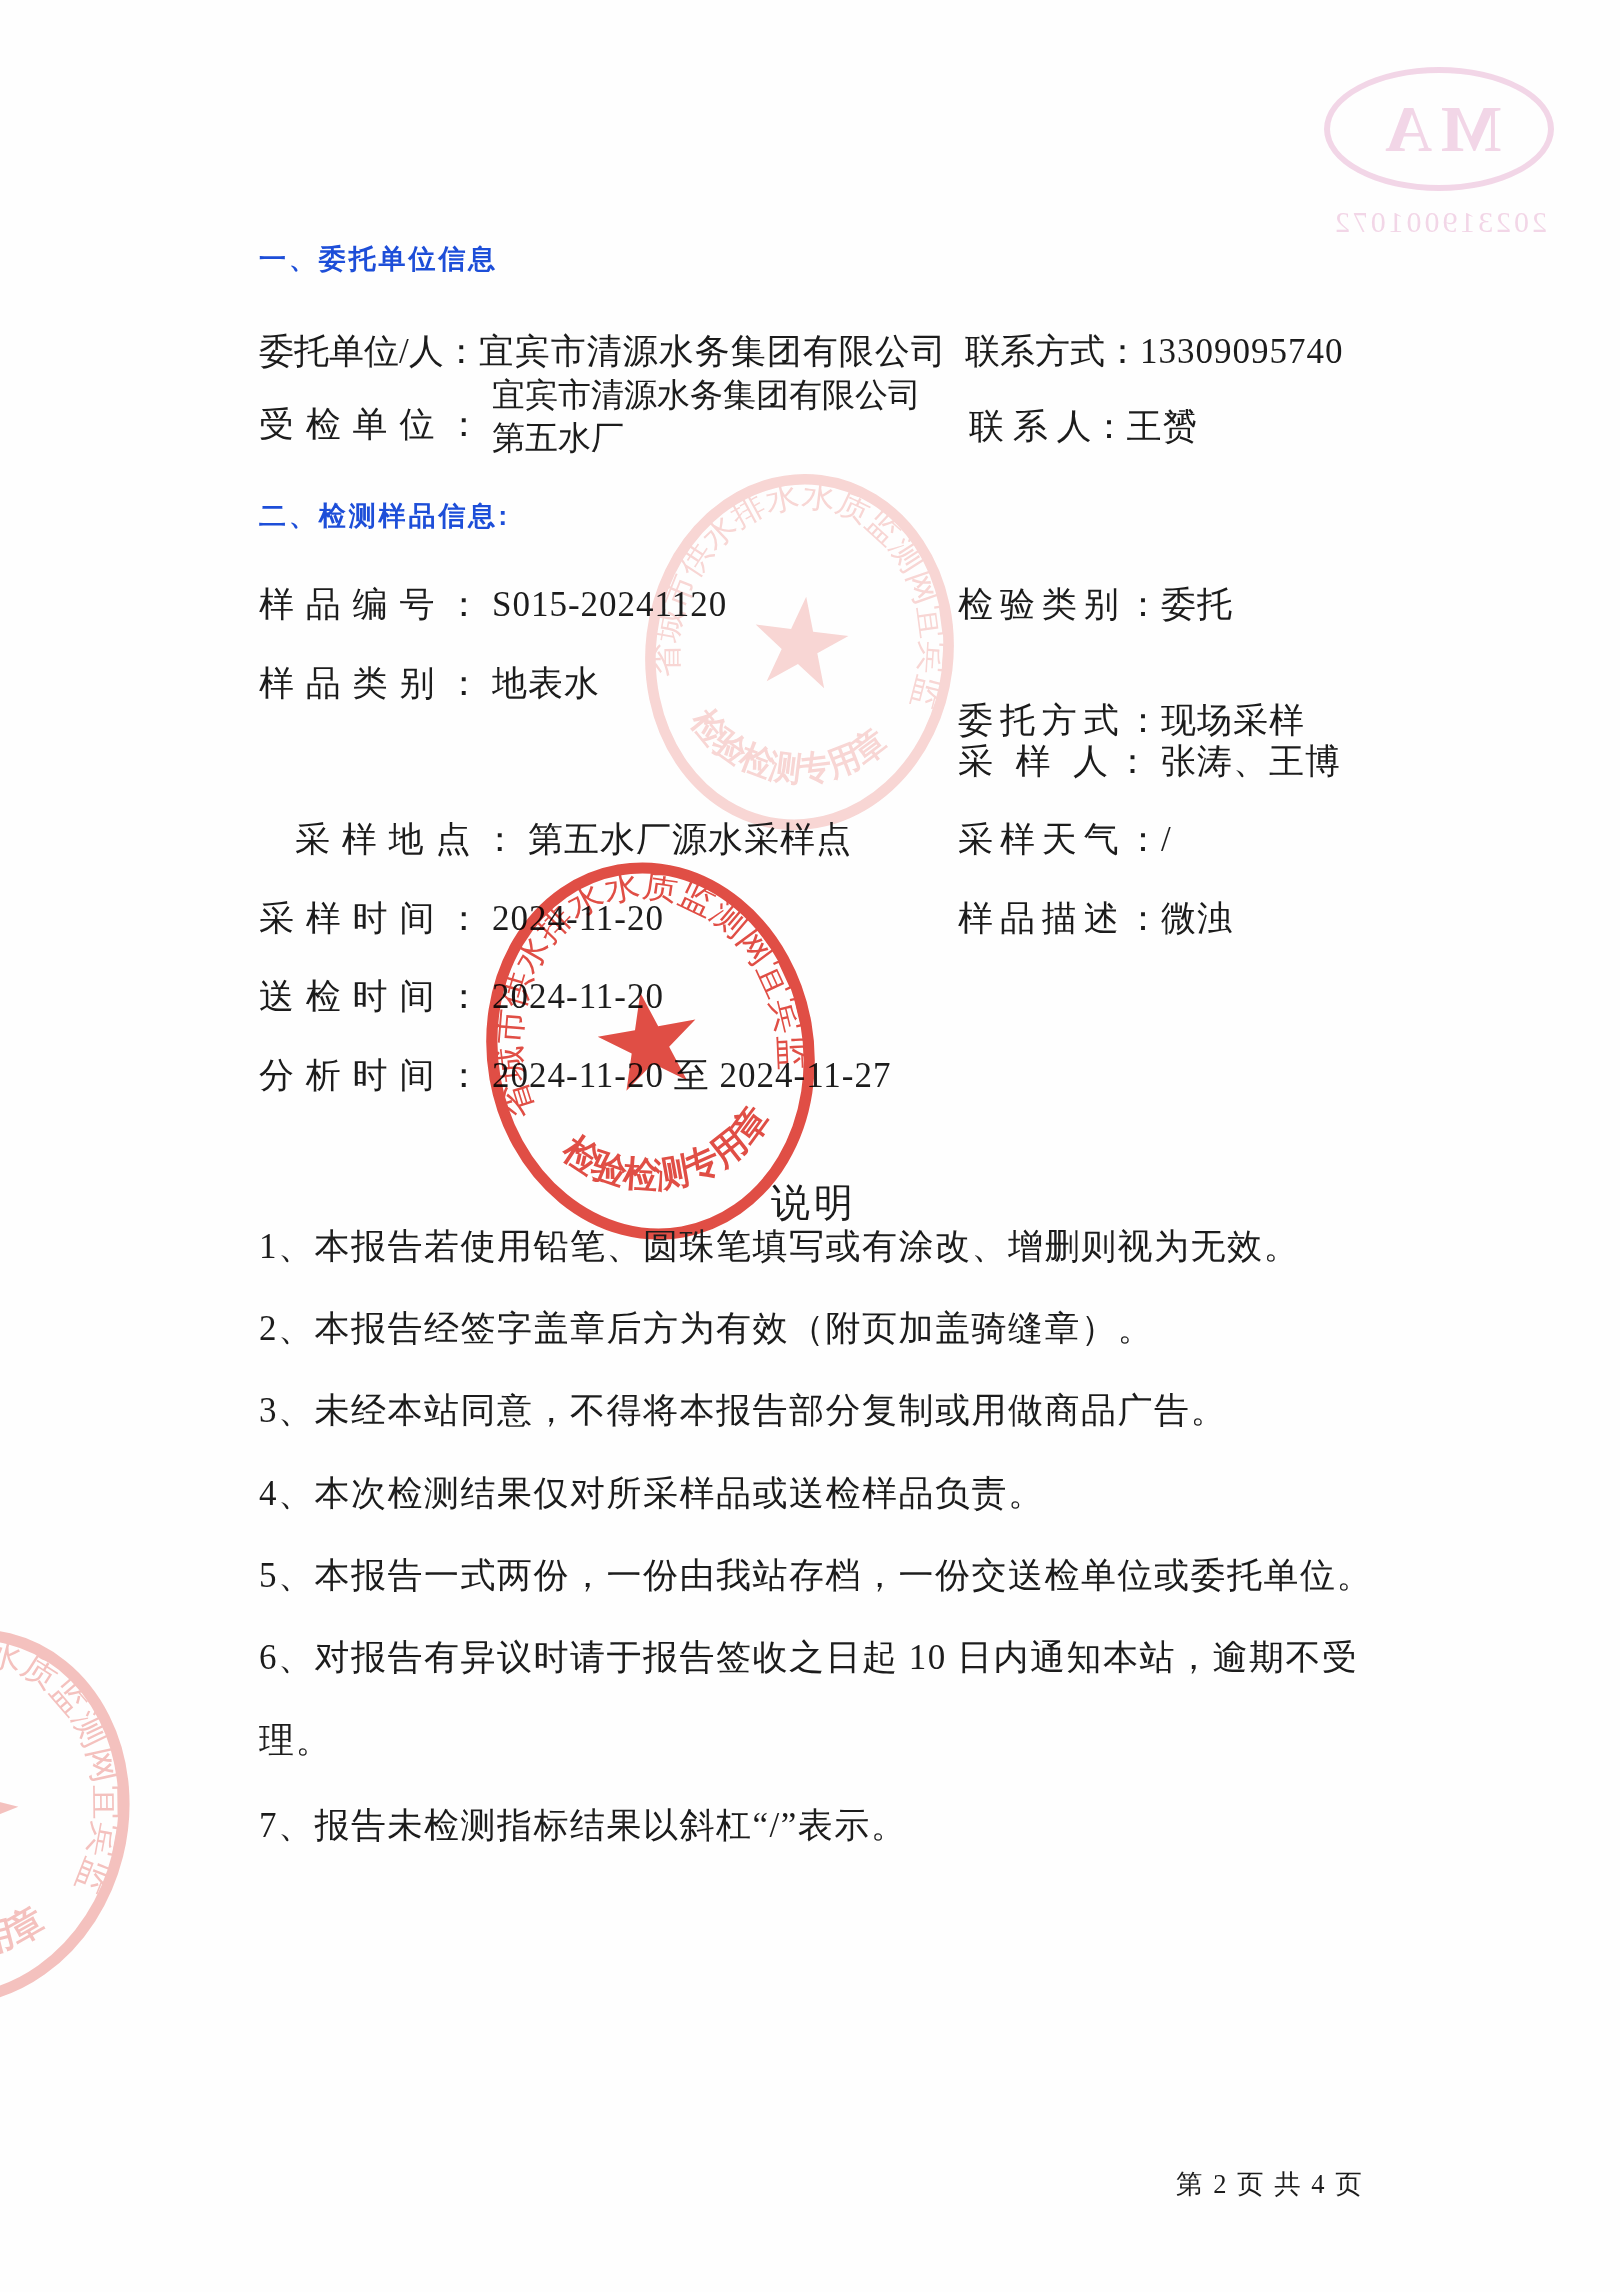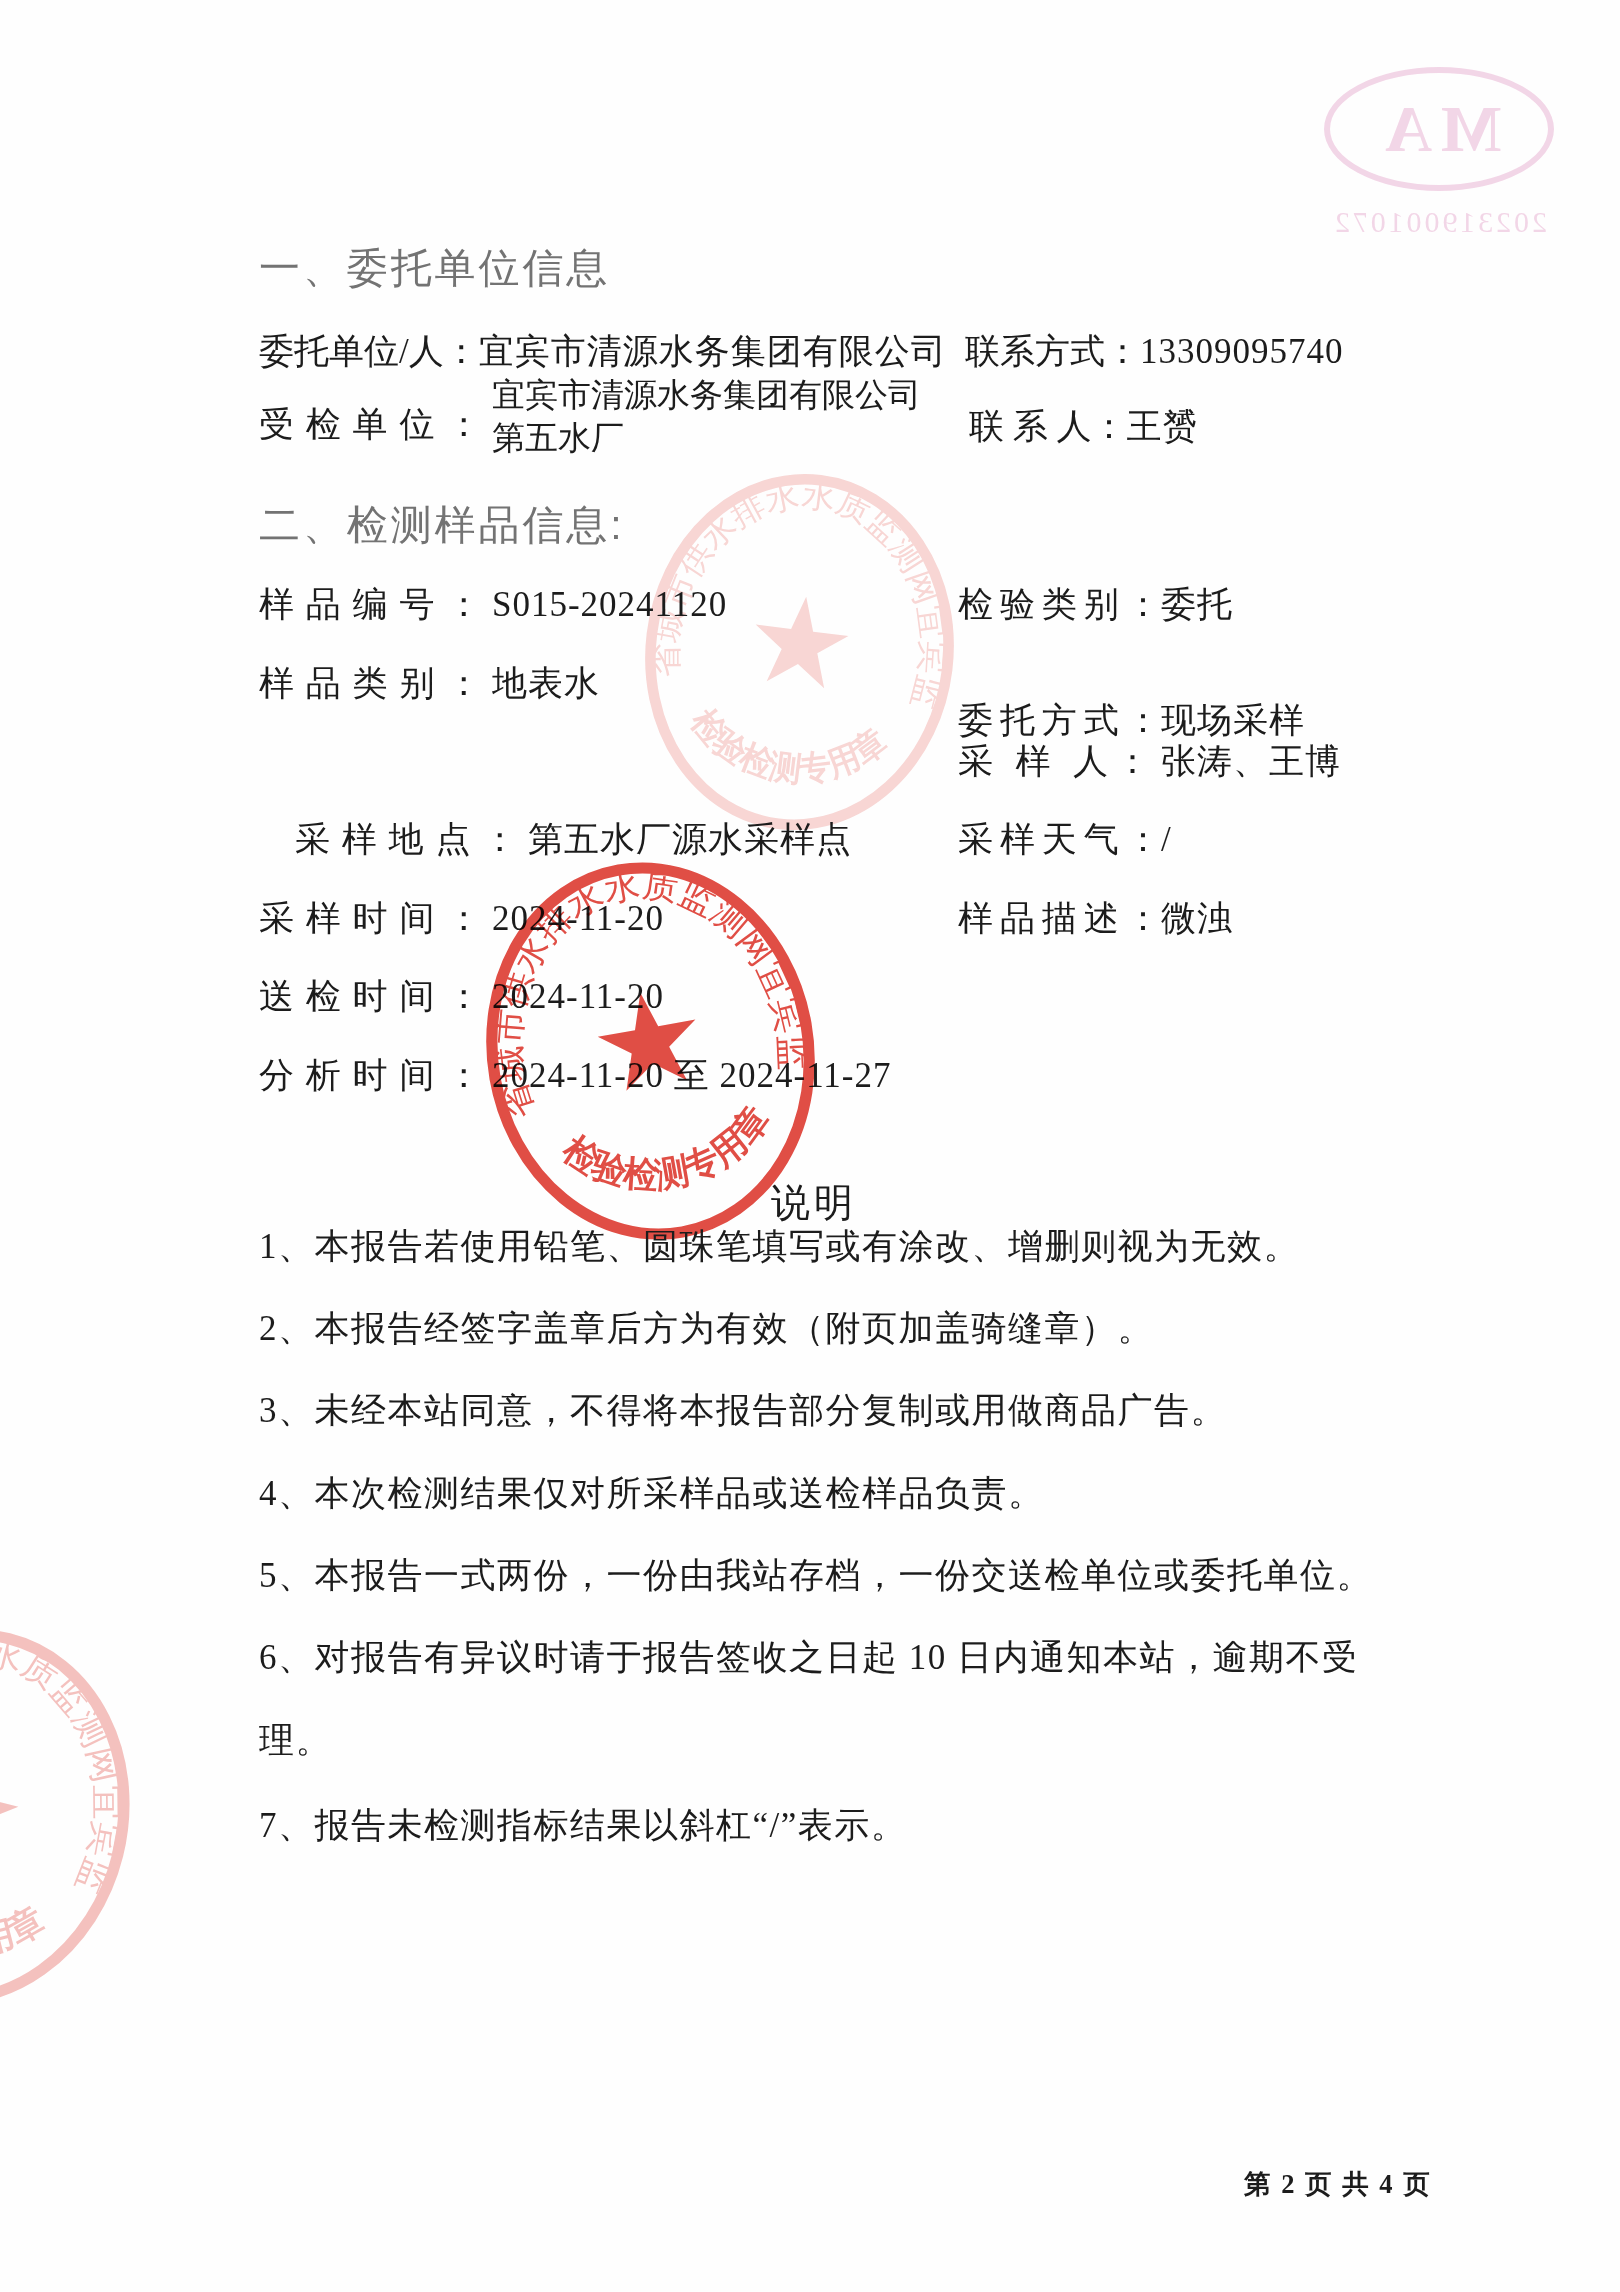--- a/index.html
+++ b/index.html
@@ -8,21 +8,21 @@
     width:1620px;height:2293px;
     margin:0 auto;
     background:#fefefe;
     overflow:hidden;
     font-family:"Liberation Serif","DejaVu Serif",serif;
     color:#1c1c1c;
   }
   .abs{position:absolute;white-space:nowrap;}
   .h-title{
     font-family:"Liberation Sans","DejaVu Sans",sans-serif;
-    font-weight:400;font-size:41px;letter-spacing:2.9px;color:#737373;
+    font-weight:700;font-size:27px;letter-spacing:2.9px;color:#1d4ed8;
   }
   .body36{font-size:35px;line-height:1.2;}
   .lbl{display:inline-block;letter-spacing:11.8px;}
   .lbl-l{width:233px;}
   .lbl-r{width:203px;letter-spacing:6.9px;}
   .val{letter-spacing:1px;}
   .two-line{font-size:33px;line-height:43px;white-space:nowrap;}
   .notes-title{font-size:39px;letter-spacing:3.9px;}
   .note{
     position:absolute;left:259px;width:1152px;
@@ -141,16 +141,16 @@
   <div class="abs notes-title" style="left:4px;top:1176px;width:1620px;text-align:center;">说明</div>
 
   <div class="note" style="top:1205px;">1、本报告若使用铅笔、圆珠笔填写或有涂改、增删则视为无效。</div>
   <div class="note" style="top:1287px;">2、本报告经签字盖章后方为有效（附页加盖骑缝章）。</div>
   <div class="note" style="top:1369px;">3、未经本站同意，不得将本报告部分复制或用做商品广告。</div>
   <div class="note" style="top:1452px;">4、本次检测结果仅对所采样品或送检样品负责。</div>
   <div class="note" style="top:1534px;">5、本报告一式两份，一份由我站存档，一份交送检单位或委托单位。</div>
   <div class="note" style="top:1616px;">6、对报告有异议时请于报告签收之日起 10 日内通知本站，逾期不受理。</div>
   <div class="note" style="top:1784px;">7、报告未检测指标结果以斜杠“/”表示。</div>
 
-  <div class="abs footer" style="left:1244px;top:2166px;font-weight:bold;">第 2 页 共 4 页</div>
+  <div class="abs footer" style="left:1176px;top:2166px;">第 2 页 共 4 页</div>
 
 </div>
 
 
 </body></html>

